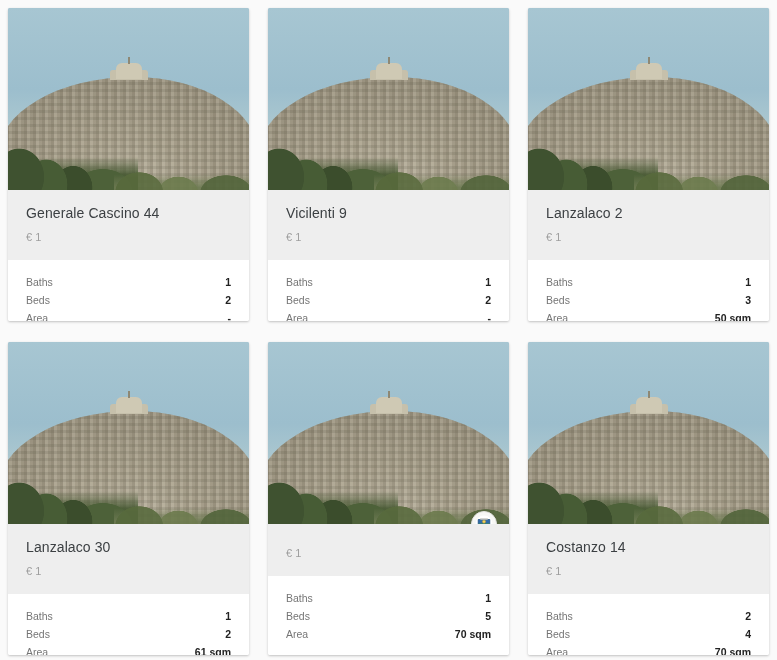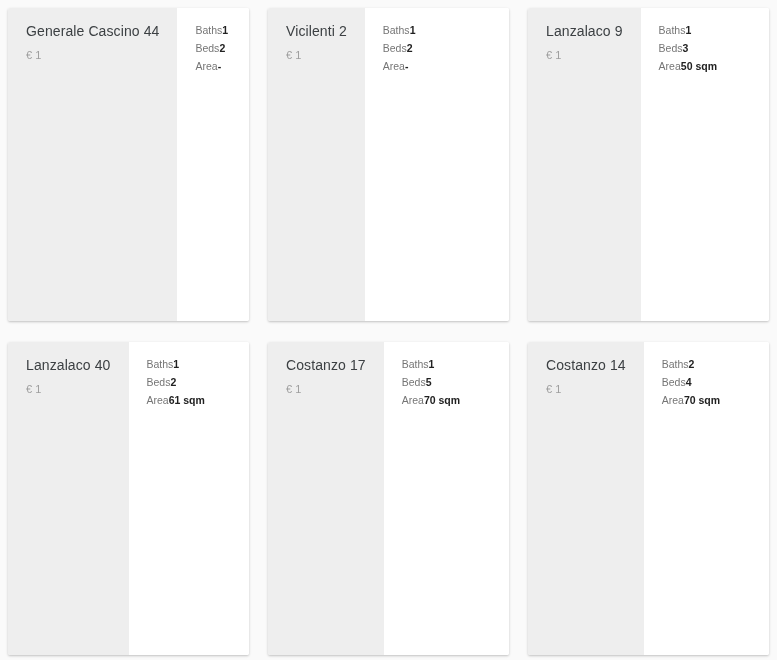--- a/index.html
+++ b/index.html
@@ -21,21 +21,21 @@
     row-gap: 21px;
     padding: 8px;
   }
 
   .card {
     background: #ffffff;
     border-radius: 2px;
     box-shadow: 0 1px 3px rgba(0,0,0,0.14), 0 1px 2px rgba(0,0,0,0.10);
     overflow: hidden;
     display: flex;
-    flex-direction: row;
+    flex-direction: column;
     position: relative;
   }
 
   
   .photo {
     height: 182px;
     position: relative;
     overflow: hidden;
     flex: 0 0 auto;
     background: #9bbecd;
@@ -127,20 +127,21 @@
   }
 
   
   .details {
     background: #ffffff;
     padding: 13px 16px 14px 16px;
     flex: 1 1 auto;
   }
   .row {
     display: flex;
+    justify-content: space-between;
     align-items: baseline;
     font-size: 10.5px;
     line-height: 18px;
     padding: 0 2px;
   }
   .row .k { color: #757575; }
   .row .v { color: #212121; font-weight: bold; }
 </style>
 </head>
 <body>
@@ -183,21 +184,21 @@
       <div class="sky"></div>
       <div class="hill"></div>
       <div class="hill-tex"></div>
       <div class="church"></div>
       <div class="trees"></div>
       <div class="scrub"></div>
 
     </div>
 
     <div class="head">
-      <div class="title">Vicilenti 2</div>
+      <div class="title">Vicilenti 9</div>
       <div class="price">€ 1</div>
     </div>
 
     <div class="details">
       <div class="row">
         <span class="k">Baths</span>
         <span class="v">1</span>
       </div>
       <div class="row">
         <span class="k">Beds</span>
@@ -215,21 +216,21 @@
       <div class="sky"></div>
       <div class="hill"></div>
       <div class="hill-tex"></div>
       <div class="church"></div>
       <div class="trees"></div>
       <div class="scrub"></div>
 
     </div>
 
     <div class="head">
-      <div class="title">Lanzalaco 9</div>
+      <div class="title">Lanzalaco 2</div>
       <div class="price">€ 1</div>
     </div>
 
     <div class="details">
       <div class="row">
         <span class="k">Baths</span>
         <span class="v">1</span>
       </div>
       <div class="row">
         <span class="k">Beds</span>
@@ -247,21 +248,21 @@
       <div class="sky"></div>
       <div class="hill"></div>
       <div class="hill-tex"></div>
       <div class="church"></div>
       <div class="trees"></div>
       <div class="scrub"></div>
 
     </div>
 
     <div class="head">
-      <div class="title">Lanzalaco 40</div>
+      <div class="title">Lanzalaco 30</div>
       <div class="price">€ 1</div>
     </div>
 
     <div class="details">
       <div class="row">
         <span class="k">Baths</span>
         <span class="v">1</span>
       </div>
       <div class="row">
         <span class="k">Beds</span>
@@ -287,21 +288,20 @@
           <circle cx="9" cy="9" r="8.5" fill="#ffffff"></circle>
           <path d="M3.2 4.5h11.6v6.1c0 2.6-2.6 4.4-5.8 5.4C5.8 15 3.2 13.2 3.2 10.6z" fill="#2f6aa8" stroke="#1d4a7a" stroke-width=".7"></path>
           <path d="M3.6 8.6h10.8v2.0c0 2.3-2.3 3.9-5.4 4.8-3.1-.9-5.4-2.5-5.4-4.8z" fill="#3f8f4a"></path>
           <circle cx="9" cy="6.6" r="1.6" fill="#f2d35a" stroke="#b9932b" stroke-width=".5"></circle>
           <path d="M5.4 3.6h7.2v1.1H5.4z" fill="#d8d8d2" stroke="#a8a8a2" stroke-width=".4"></path>
         </svg>
       </div>
     </div>
 
     <div class="head">
-      <div class="title">Costanzo 17</div>
       <div class="price">€ 1</div>
     </div>
 
     <div class="details">
       <div class="row">
         <span class="k">Baths</span>
         <span class="v">1</span>
       </div>
       <div class="row">
         <span class="k">Beds</span>

